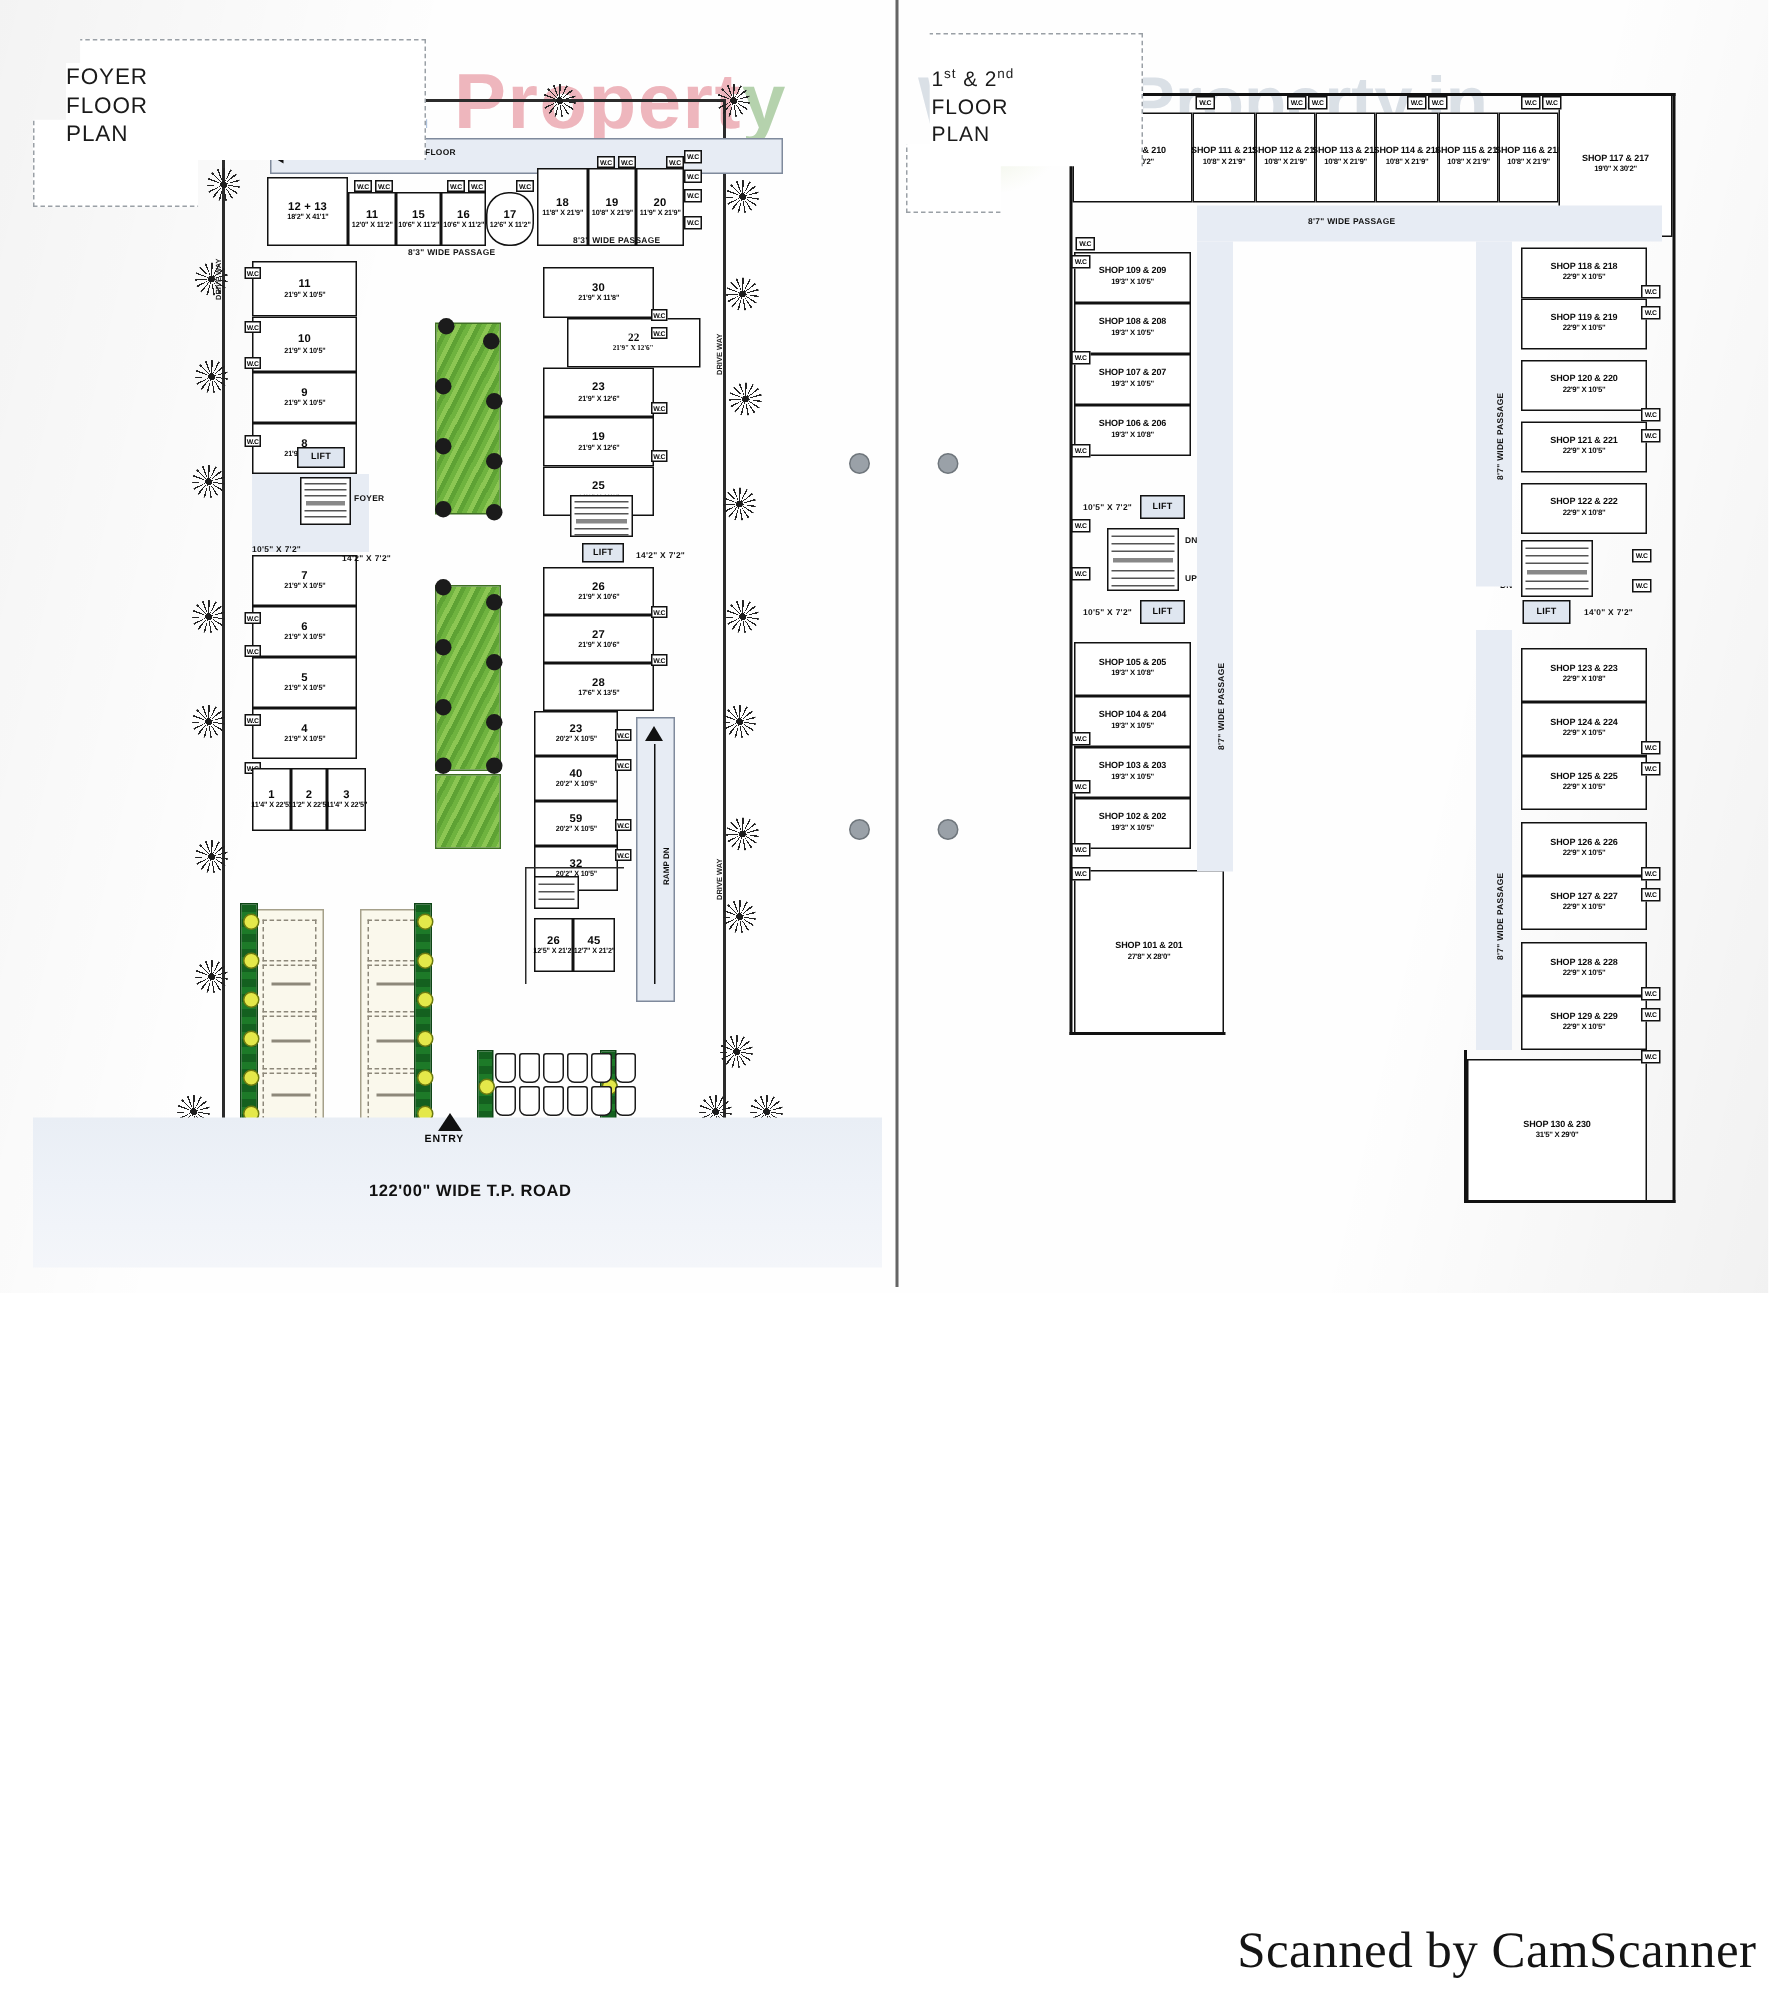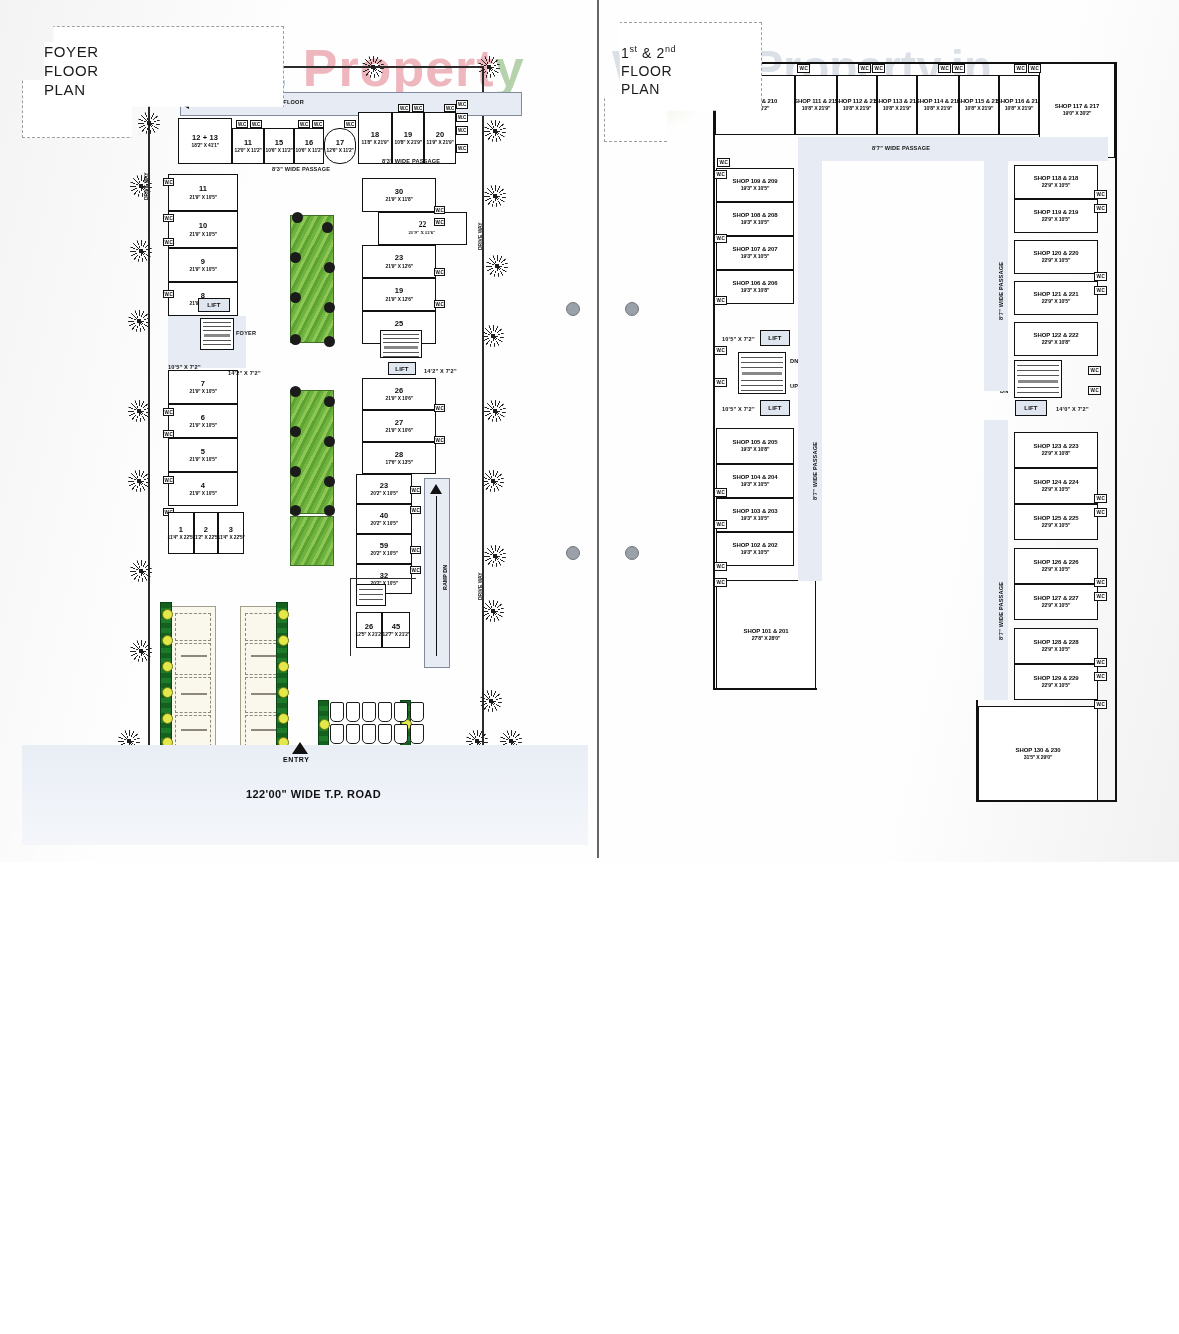--- a/index.html
+++ b/index.html
@@ -705,14 +705,17 @@
   <div class="passage" style="left:984px;top:420px;width:24px;height:280px;"></div>
   <div class="plabel vert" style="left:998px;top:640px;">8'7" WIDE PASSAGE</div>
 
   <div class="wall" style="left:713px;top:62px;width:2px;height:628px;"></div>
   <div class="wall" style="left:713px;top:62px;width:404px;height:2px;"></div>
   <div class="wall" style="left:1115px;top:62px;width:2px;height:740px;"></div>
   <div class="wall" style="left:713px;top:688px;width:104px;height:2px;"></div>
   <div class="wall" style="left:978px;top:800px;width:139px;height:2px;"></div>
   <div class="wall" style="left:976px;top:700px;width:2px;height:102px;"></div>
 
+  <div id="footer">
+    <div id="cam">Scanned by CamScanner</div>
+  </div>
 
 </div>
 
 </body></html>

